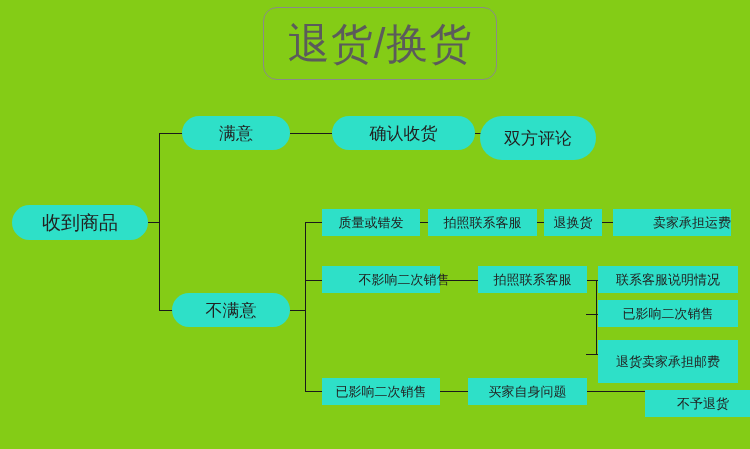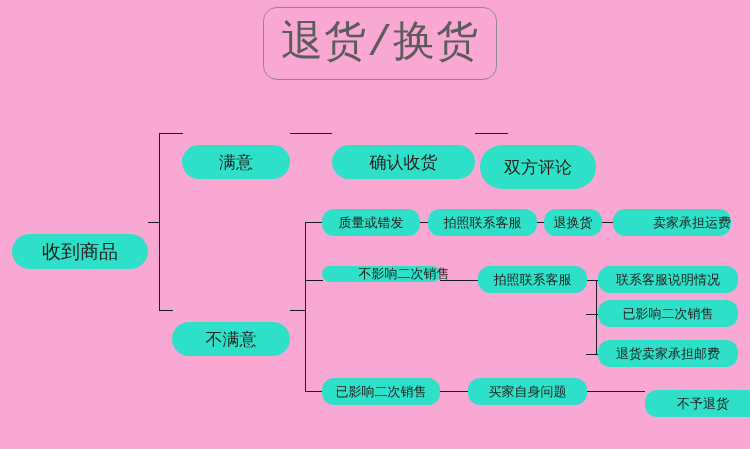--- a/index.html
+++ b/index.html
@@ -4,22 +4,22 @@
 <style>
   html, body {
     margin: 0;
     padding: 0;
     background: #ffffff;
   }
   #canvas {
     position: relative;
     width: 750px;
     height: 449px;
-    background: #f9a8d4;
-    font-family: Liberation Mono, monospace;
+    background: #84cc16;
+    font-family: Liberation Sans, sans-serif;
     overflow: hidden;
   }
   
   .title-box {
     position: absolute;
     left: 263px;
     top: 7px;
     width: 234px;
     height: 73px;
     border: 1.5px solid #8a8a8a;
@@ -45,24 +45,23 @@
     display: flex;
     align-items: center;
     justify-content: center;
     color: #222222;
     white-space: nowrap;
     background: #2ee0c8;
   }
   .node.pill {
     border-radius: 999px;
     font-size: 17px;
-    margin-top: 29px;
   }
   .node.rect {
-    border-radius: 12px;
+    border-radius: 0;
     font-size: 13px;
   }
   
   .line {
     position: absolute;
     background: #1a1a1a;
   }
   .line.h { height: 1px; }
   .line.v { width: 1px; }
 </style>
@@ -135,37 +134,37 @@
   </div>
 
   <div class="node rect" style="left:544px; top:209px; width:58px; height:27px;">
     <span>退换货</span>
   </div>
 
   <div class="node rect" style="left:613px; top:209px; width:118px; height:27px;justify-content:flex-end;">
     <span>卖家承担运费</span>
   </div>
 
-  <div class="node rect" style="left:322px; top:266px; width:118px; height:16px;padding-left:46px;">
+  <div class="node rect" style="left:322px; top:266px; width:118px; height:27px;padding-left:46px;">
     <span>不影响二次销售</span>
   </div>
 
   <div class="node rect" style="left:478px; top:266px; width:109px; height:27px;">
     <span>拍照联系客服</span>
   </div>
 
   <div class="node rect" style="left:598px; top:266px; width:140px; height:27px;">
     <span>联系客服说明情况</span>
   </div>
 
   <div class="node rect" style="left:598px; top:300px; width:140px; height:27px;">
     <span>已影响二次销售</span>
   </div>
 
-  <div class="node rect" style="left:598px; top:340px; width:140px; height:27px;text-align:center;">
+  <div class="node rect" style="left:598px; top:340px; width:140px; height:43px;text-align:center;">
     <span>退货卖家承担邮费</span>
   </div>
 
   <div class="node rect" style="left:322px; top:378px; width:118px; height:27px;">
     <span>已影响二次销售</span>
   </div>
 
   <div class="node rect" style="left:468px; top:378px; width:119px; height:27px;">
     <span>买家自身问题</span>
   </div>

